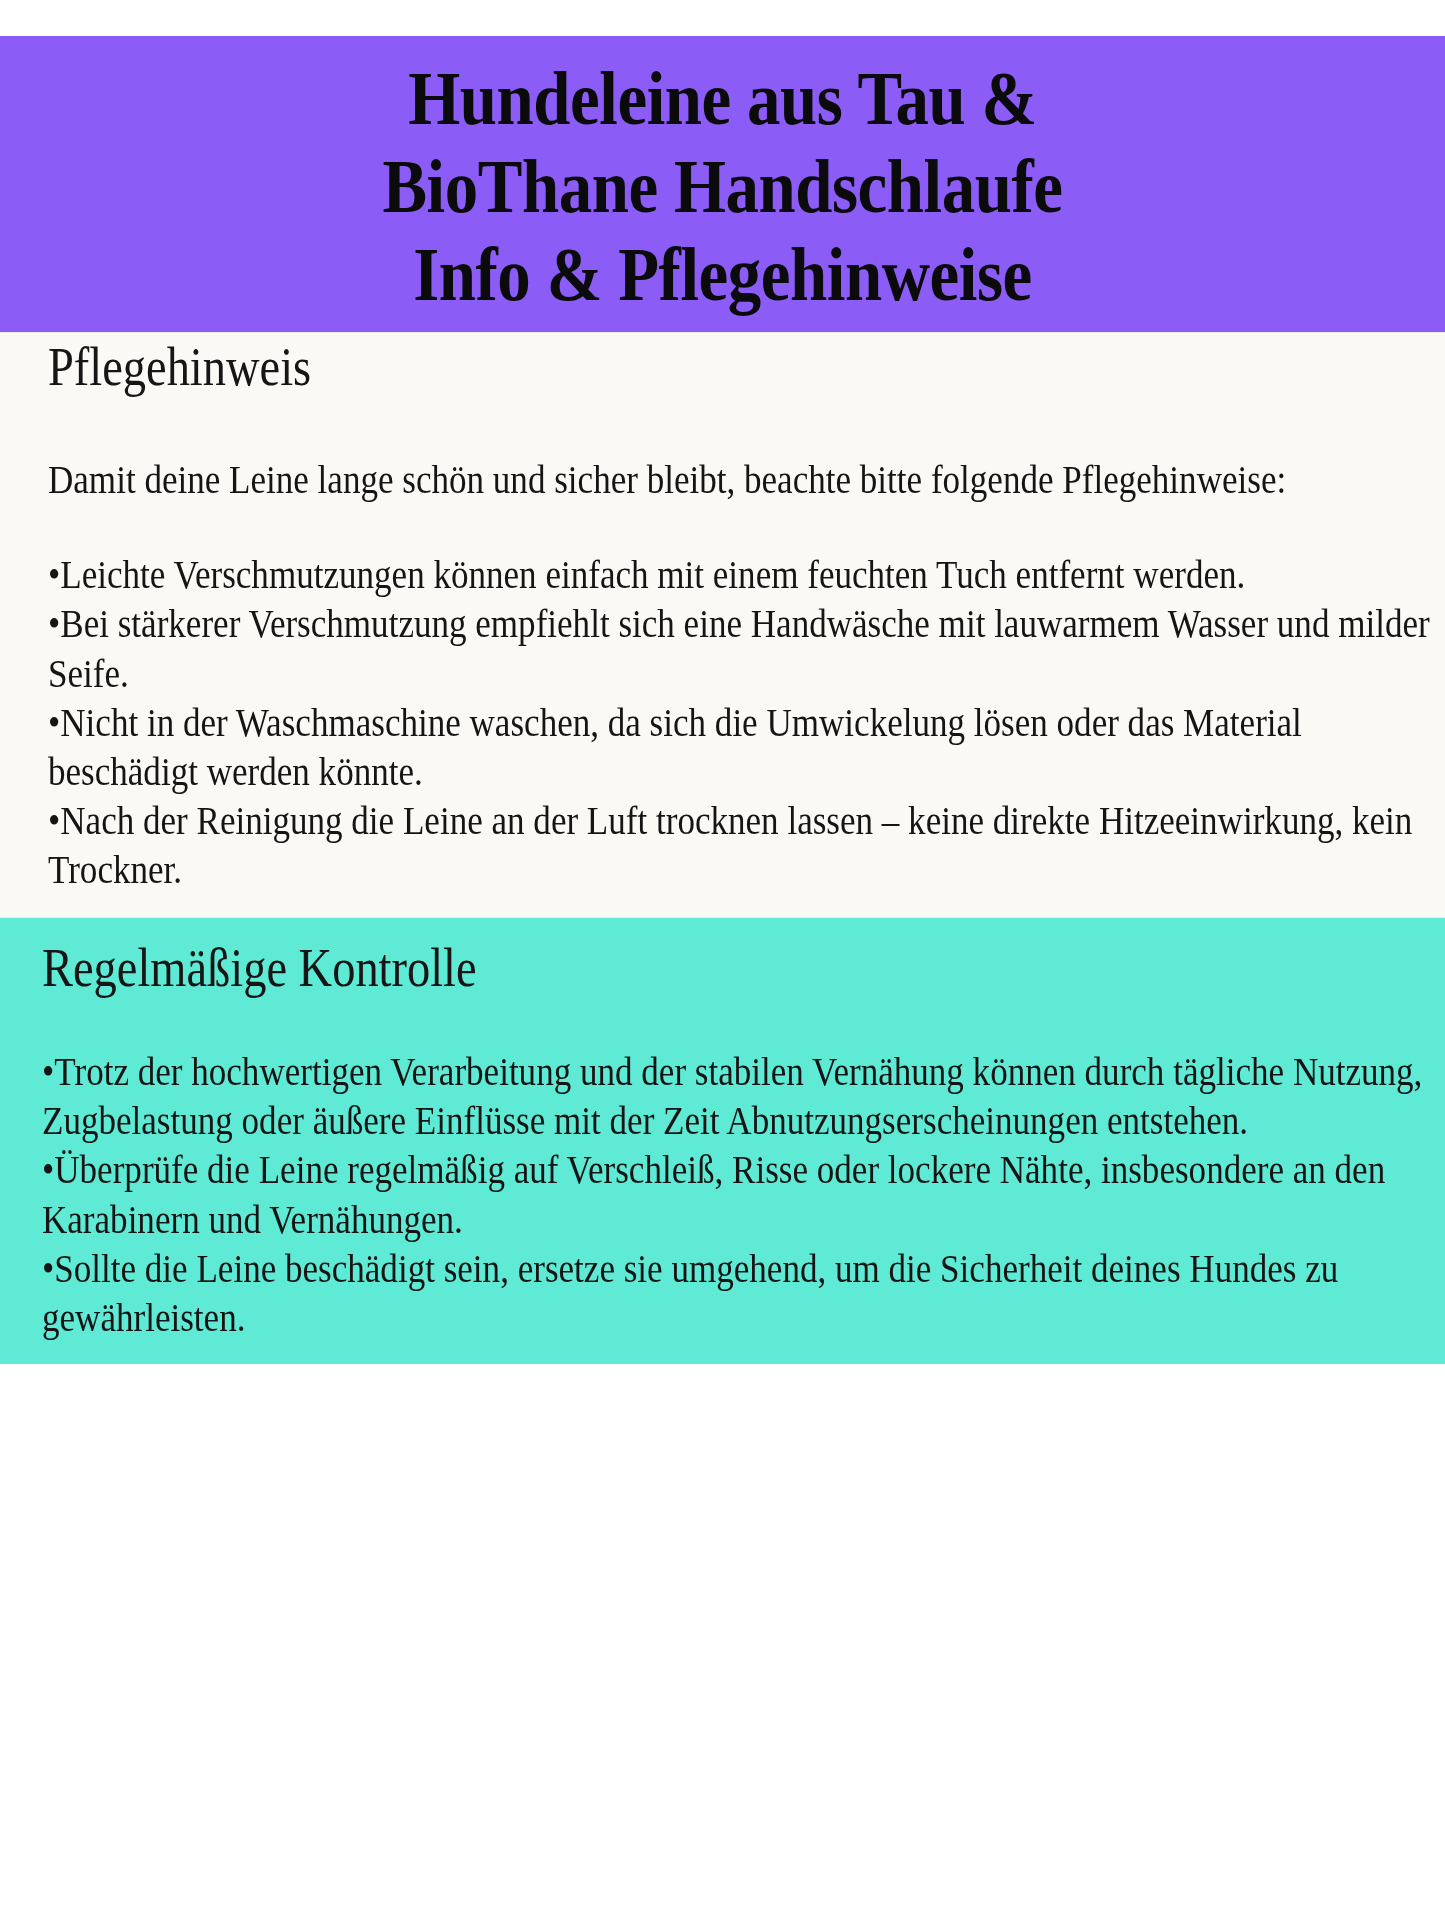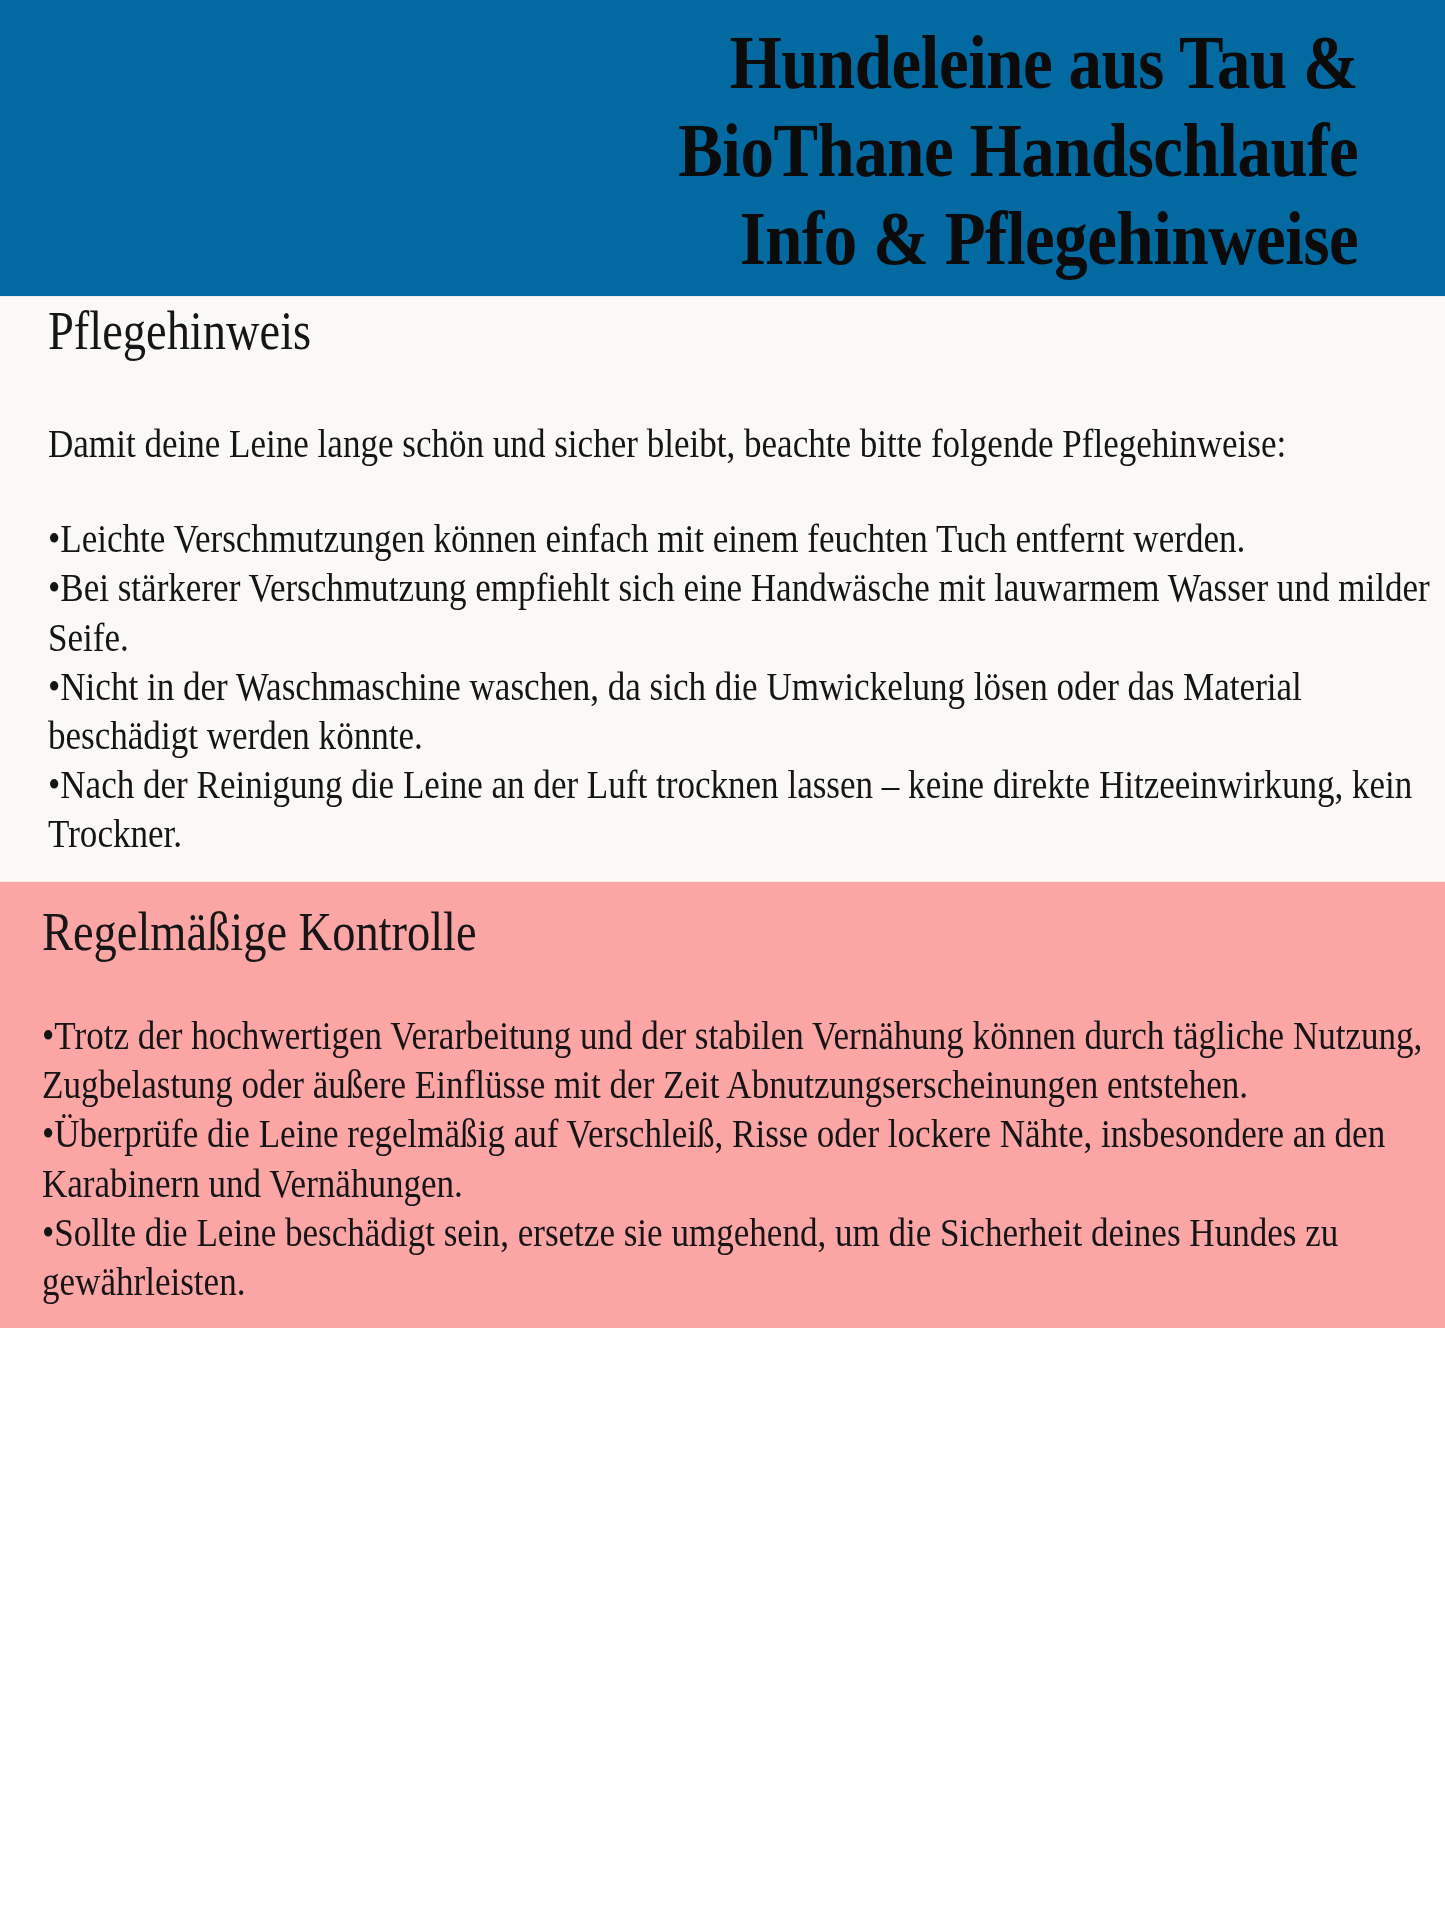--- a/index.html
+++ b/index.html
@@ -10,23 +10,24 @@
     width: 1445px;
     height: 1927px;
     background: #ffffff;
     font-family: "Liberation Serif", "DejaVu Serif", serif;
     color: #111111;
     overflow: hidden;
   }
 
   
   .title-block {
-    background: #0369a1;
+    background: #8b5cf6;
     padding: 18px 0 14px 0;
-    text-align: right;
+    text-align: center;
+    margin-top: 36px;
   }
   .title-line {
     font-family: "Liberation Serif", "DejaVu Serif", serif;
     font-weight: 700;
     font-size: 76px;
     line-height: 1.16;
     letter-spacing: -0.5px;
     color: #0b0b0b;
     transform: scaleX(0.88);
     transform-origin: center center;
@@ -37,21 +38,21 @@
   .section {
     padding: 0 0 0 0;
   }
   .section--tinted {
     background: #faf9f6;
     border-top: 1px solid #f0ede7;
     border-bottom: 1px solid #f0ede7;
     padding: 0 0 22px 0;
   }
   .section--plain {
-    background: #fca5a5;
+    background: #5eead4;
     padding: 16px 0 22px 0;
   }
 
   .section-heading {
     font-family: "Liberation Serif", "DejaVu Serif", serif;
     font-weight: 400;
     font-size: 54px;
     line-height: 1.14;
     color: #161616;
     margin: 4px 0 0 48px;

